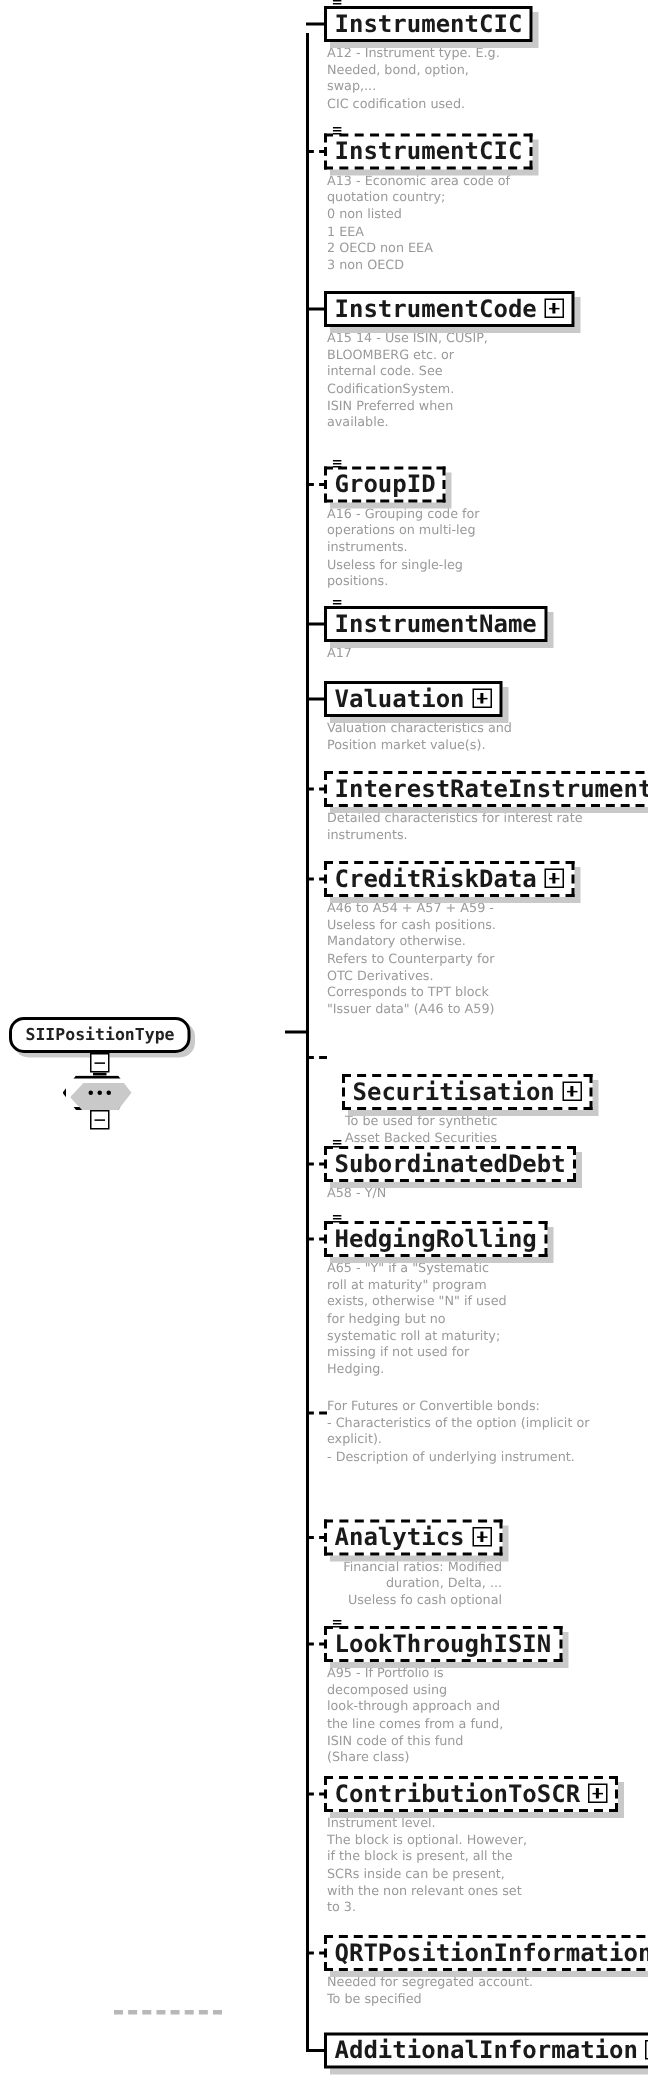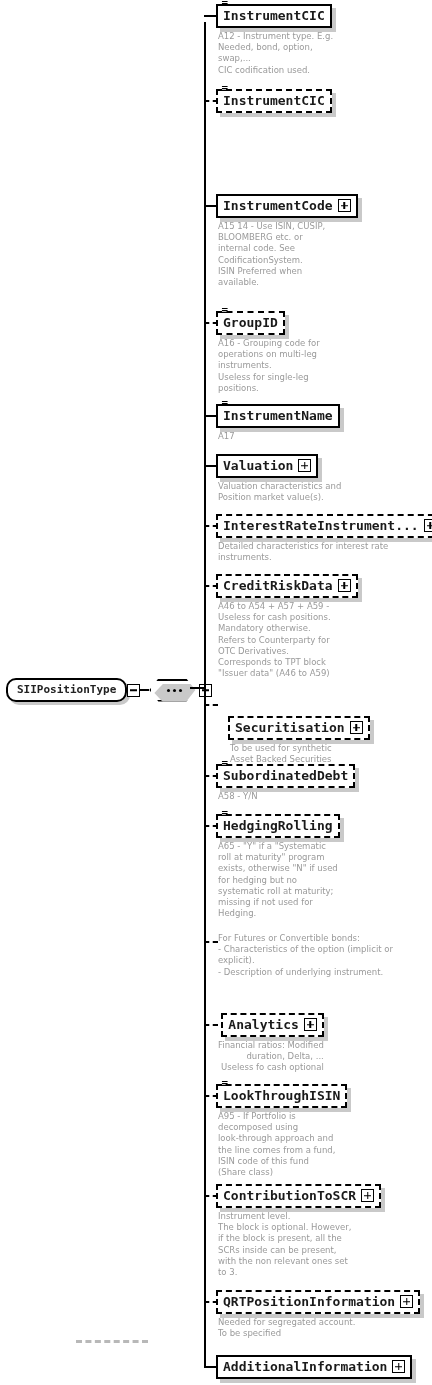--- a/index.html
+++ b/index.html
@@ -5,21 +5,21 @@
   html,body{margin:0;padding:0;background:#ffffff;}
   body{
     width:432px;height:1385px;position:relative;overflow:hidden;
     font-family:"DejaVu Sans","Liberation Sans",sans-serif;
     -webkit-font-smoothing:none;
   }
 
   
   #root-node{
     position:absolute;left:6px;top:678px;
-    display:flex;align-items:center;
+    display:flex;align-items:center;flex-direction:column;
   }
   .root-box{
     position:relative;
     border:2px solid #000;border-radius:10px;background:#fff;
     padding:3px 9px 4px 9px;
     font-family:"DejaVu Sans Mono","Liberation Mono",monospace;
     font-weight:bold;font-size:11px;color:#222;letter-spacing:0px;
     box-shadow:3px 3px 0 #c9c9c9;
     white-space:nowrap;
   }
@@ -65,21 +65,21 @@
   .ebox{
     position:relative;display:inline-flex;align-items:center;gap:5px;
     background:#fff;padding:2px 5px 3px 5px;
     box-shadow:4px 4px 0 #c9c9c9;
     white-space:nowrap;
   }
   .ebox.solid{border:2px solid #000;}
   .ebox.optional{border:2px dashed #000;}
   .ename{
     font-family:"DejaVu Sans Mono","Liberation Mono",monospace;
-    font-weight:bold;font-size:13px;color:#1a1a1a;line-height:15px;
+    font-weight:bold;font-size:16px;color:#1a1a1a;line-height:15px;
   }
   .typeicon{
     position:absolute;left:3px;top:-6px;
     font-size:9px;line-height:7px;color:#000;font-weight:bold;
     font-family:"DejaVu Sans",sans-serif;
   }
   .desc{
     margin:3px 0 0 2px;
     font-family:"DejaVu Sans","Liberation Sans",sans-serif;
     font-size:8.5px;line-height:11.2px;color:#9a9a9a;
@@ -118,21 +118,26 @@
         <span class="typeicon">≡</span>
         <span class="ename">InstrumentCIC</span>
       </div><div class="desc">A12 - Instrument type. E.g.
 Needed, bond, option,
 swap,...
 CIC codification used.</div></div>
     <div class="stub dashed" style="top: 100px;"></div>
     <div class="node" style="top: 89px;"><div class="ebox optional">
         <span class="typeicon">≡</span>
         <span class="ename">InstrumentCIC</span>
-      </div></div>
+      </div><div class="desc">A13 - Economic area code of
+quotation country;
+0 non listed
+1 EEA
+2 OECD non EEA
+3 non OECD</div></div>
     <div class="stub" style="top: 205px;"></div>
     <div class="node" style="top: 194px;"><div class="ebox solid">
         <span class="ename">InstrumentCode</span>
         <span class="sq-toggle plus"></span>
       </div><div class="desc">A15 14 - Use ISIN, CUSIP,
 BLOOMBERG etc.  or
 internal code. See
 CodificationSystem.
 ISIN Preferred when
 available.</div></div>

